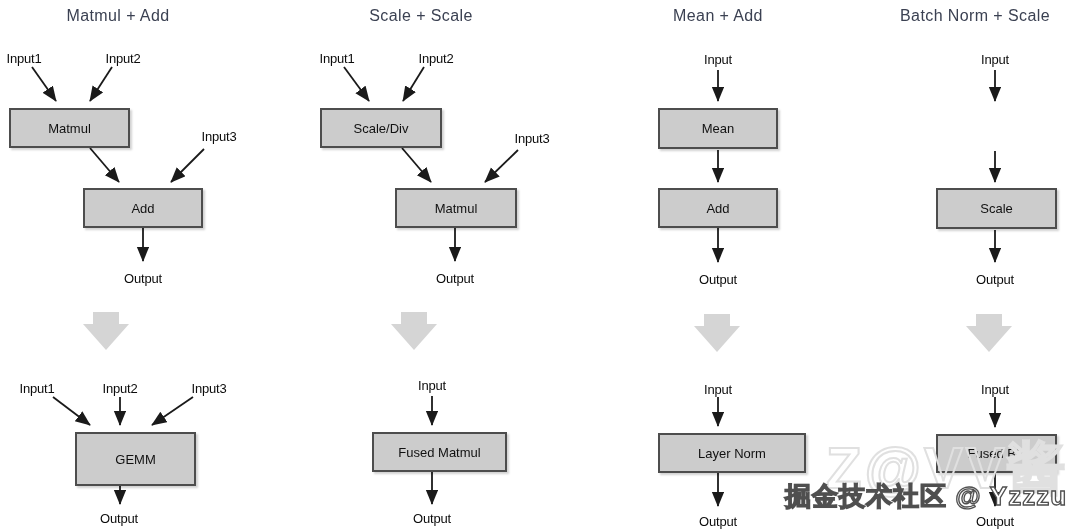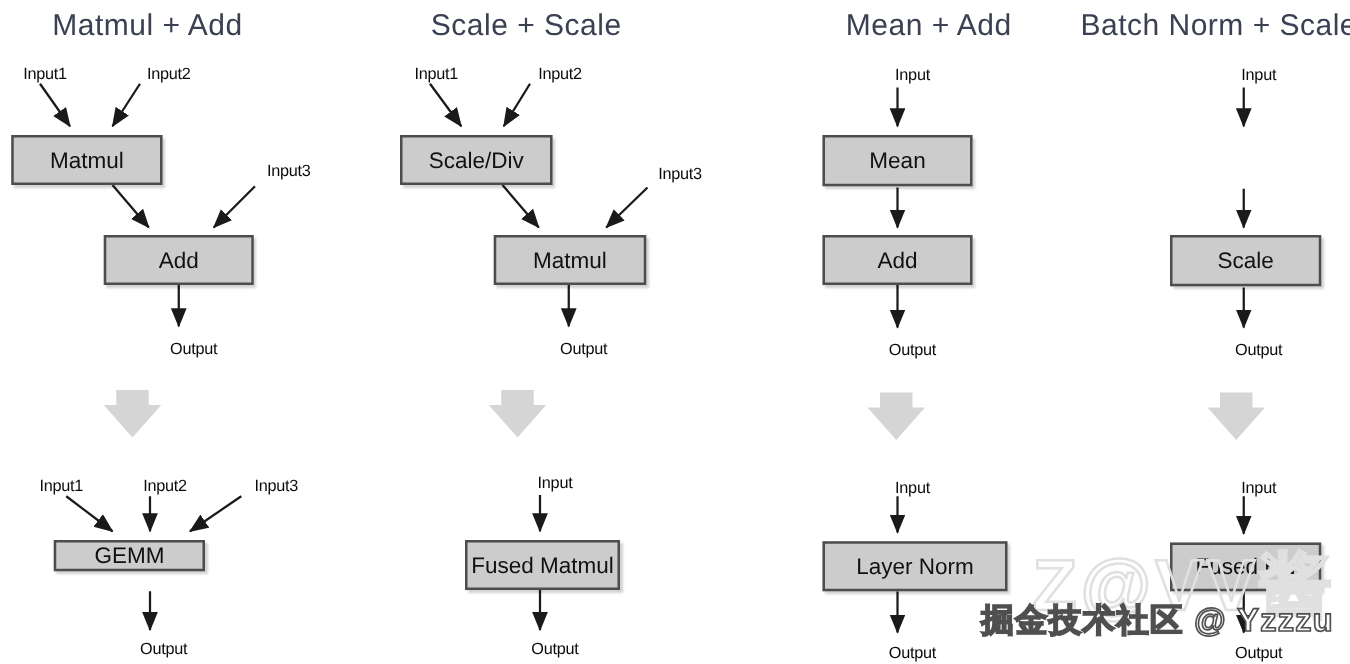--- a/index.html
+++ b/index.html
@@ -2,32 +2,32 @@
 <html><head>
 <meta charset="utf-8">
 <style>
   html,body { margin:0; padding:0; background:#ffffff; }
   .stage {
     position:relative; width:1080px; height:531px; background:#ffffff;
     font-family:"Liberation Sans", sans-serif; overflow:hidden;
   }
   .title {
     position:absolute; top:7px; transform:translateX(-50%);
-    font-size:24px; color:#3b4152; white-space:nowrap; letter-spacing:0.4px;
+    font-size:16px; color:#3b4152; white-space:nowrap; letter-spacing:0.4px;
   }
   .lbl {
     position:absolute; transform:translateX(-50%);
-    font-size:13px; color:#0b0b0b; white-space:nowrap; letter-spacing:-0.2px;margin-left:12px;
+    font-size:13px; color:#0b0b0b; white-space:nowrap; letter-spacing:-0.2px;
   }
   .node {
     position:absolute; box-sizing:border-box;
     background:#cccccc; border:2px solid #4d4d4d;
     box-shadow:2px 2px 2px rgba(0,0,0,0.18);
     display:flex; align-items:center; justify-content:center;
-    font-size:18px; color:#111111; white-space:nowrap;
+    font-size:13px; color:#111111; white-space:nowrap;
   }
   svg.arrows { position:absolute; left:0; top:0; z-index:1; }
   .layer { position:absolute; left:0; top:0; width:100%; height:100%; z-index:2; }
   .wm {
     position:absolute; left:785px; top:479px; z-index:5;
     font-size:26px; font-weight:bold; color:#ffffff; white-space:nowrap;
     letter-spacing:1px; -webkit-text-stroke:1.3px #4f4f4f; text-shadow:0 0 1px #6a6a6a;
   }
   .wm-ghost {
     position:absolute; left:826px; top:430px; z-index:4;
@@ -80,45 +80,45 @@
     <path d="M93,312 L119,312 L119,324 L129,324 L106,350 L83,324 L93,324 Z" fill="#d5d5d5"></path>
     <path d="M401,312 L427,312 L427,324 L437,324 L414,350 L391,324 L401,324 Z" fill="#d5d5d5"></path>
     <path d="M704,314 L730,314 L730,326 L740,326 L717,352 L694,326 L704,326 Z" fill="#d5d5d5"></path>
     <path d="M976,314 L1002,314 L1002,326 L1012,326 L989,352 L966,326 L976,326 Z" fill="#d5d5d5"></path>
   </svg>
 
   <div class="layer">
 
     <div class="title" style="left:118px">Matmul + Add</div>
     <div class="title" style="left:421px">Scale + Scale</div>
-    <div class="title" style="left:743px">Mean + Add</div>
+    <div class="title" style="left:718px">Mean + Add</div>
     <div class="title" style="left:975px">Batch Norm + Scale</div>
 
     <div class="lbl" style="left:24px;top:51px">Input1</div>
     <div class="lbl" style="left:123px;top:51px">Input2</div>
     <div class="node" style="left:9px;top:108px;width:121px;height:40px">Matmul</div>
     <div class="lbl" style="left:219px;top:129px">Input3</div>
     <div class="node" style="left:83px;top:188px;width:120px;height:40px">Add</div>
     <div class="lbl" style="left:143px;top:271px">Output</div>
 
     <div class="lbl" style="left:37px;top:381px">Input1</div>
     <div class="lbl" style="left:120px;top:381px">Input2</div>
     <div class="lbl" style="left:209px;top:381px">Input3</div>
-    <div class="node" style="left:43px;top:432px;width:121px;height:25px">GEMM</div>
+    <div class="node" style="left:75px;top:432px;width:121px;height:54px">GEMM</div>
     <div class="lbl" style="left:119px;top:511px">Output</div>
 
     <div class="lbl" style="left:337px;top:51px">Input1</div>
     <div class="lbl" style="left:436px;top:51px">Input2</div>
     <div class="node" style="left:320px;top:108px;width:122px;height:40px">Scale/Div</div>
     <div class="lbl" style="left:532px;top:131px">Input3</div>
     <div class="node" style="left:395px;top:188px;width:122px;height:40px">Matmul</div>
     <div class="lbl" style="left:455px;top:271px">Output</div>
 
     <div class="lbl" style="left:432px;top:378px">Input</div>
-    <div class="node" style="left:372px;top:432px;width:124px;height:40px">Fused Matmul</div>
+    <div class="node" style="left:372px;top:432px;width:135px;height:40px">Fused Matmul</div>
     <div class="lbl" style="left:432px;top:511px">Output</div>
 
     <div class="lbl" style="left:718px;top:52px">Input</div>
     <div class="node" style="left:658px;top:108px;width:120px;height:41px">Mean</div>
     <div class="node" style="left:658px;top:188px;width:120px;height:40px">Add</div>
     <div class="lbl" style="left:718px;top:272px">Output</div>
 
     <div class="lbl" style="left:718px;top:382px">Input</div>
     <div class="node" style="left:658px;top:433px;width:148px;height:40px">Layer Norm</div>
     <div class="lbl" style="left:718px;top:514px">Output</div>

